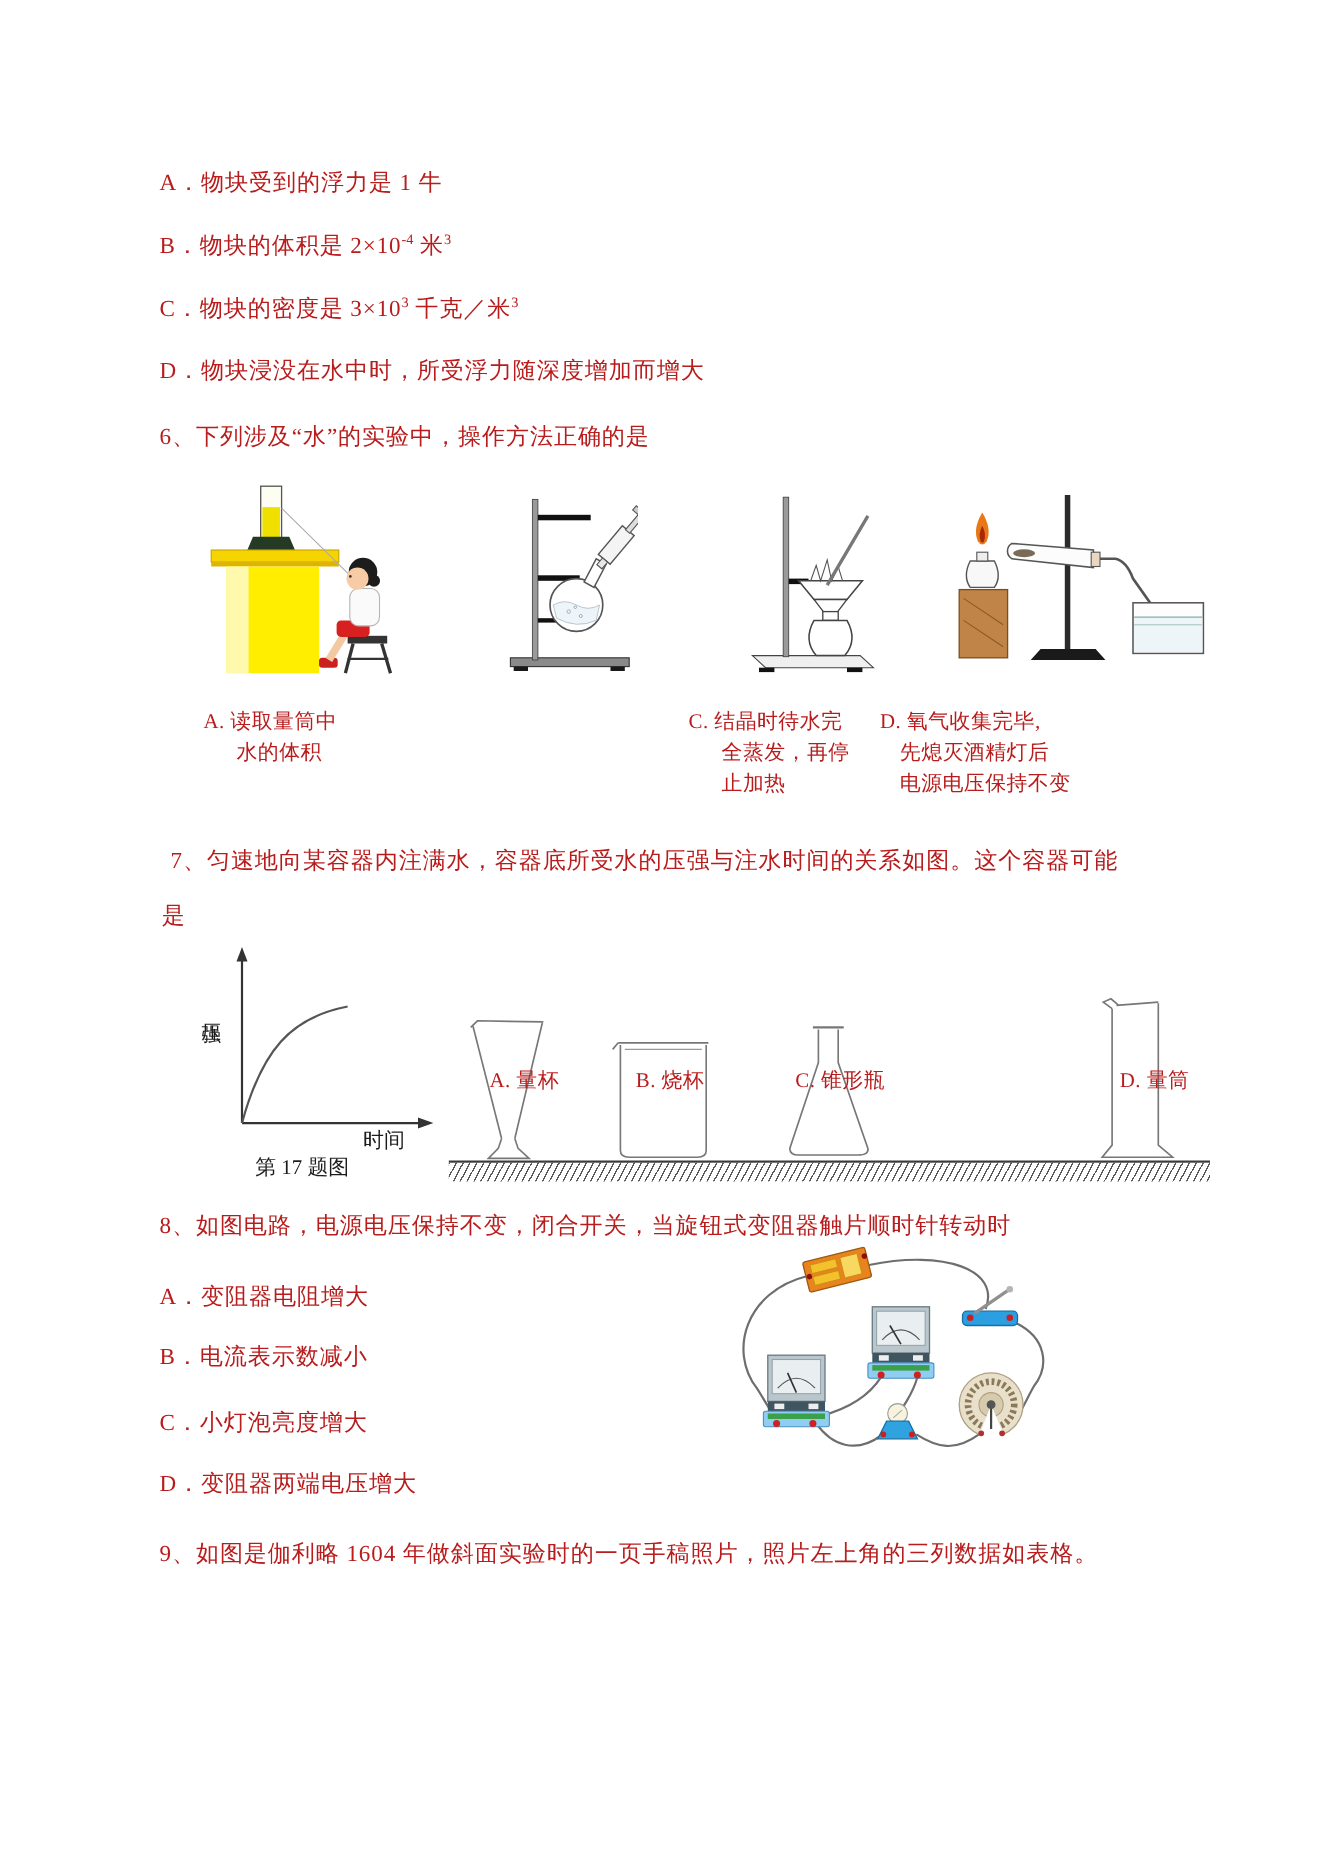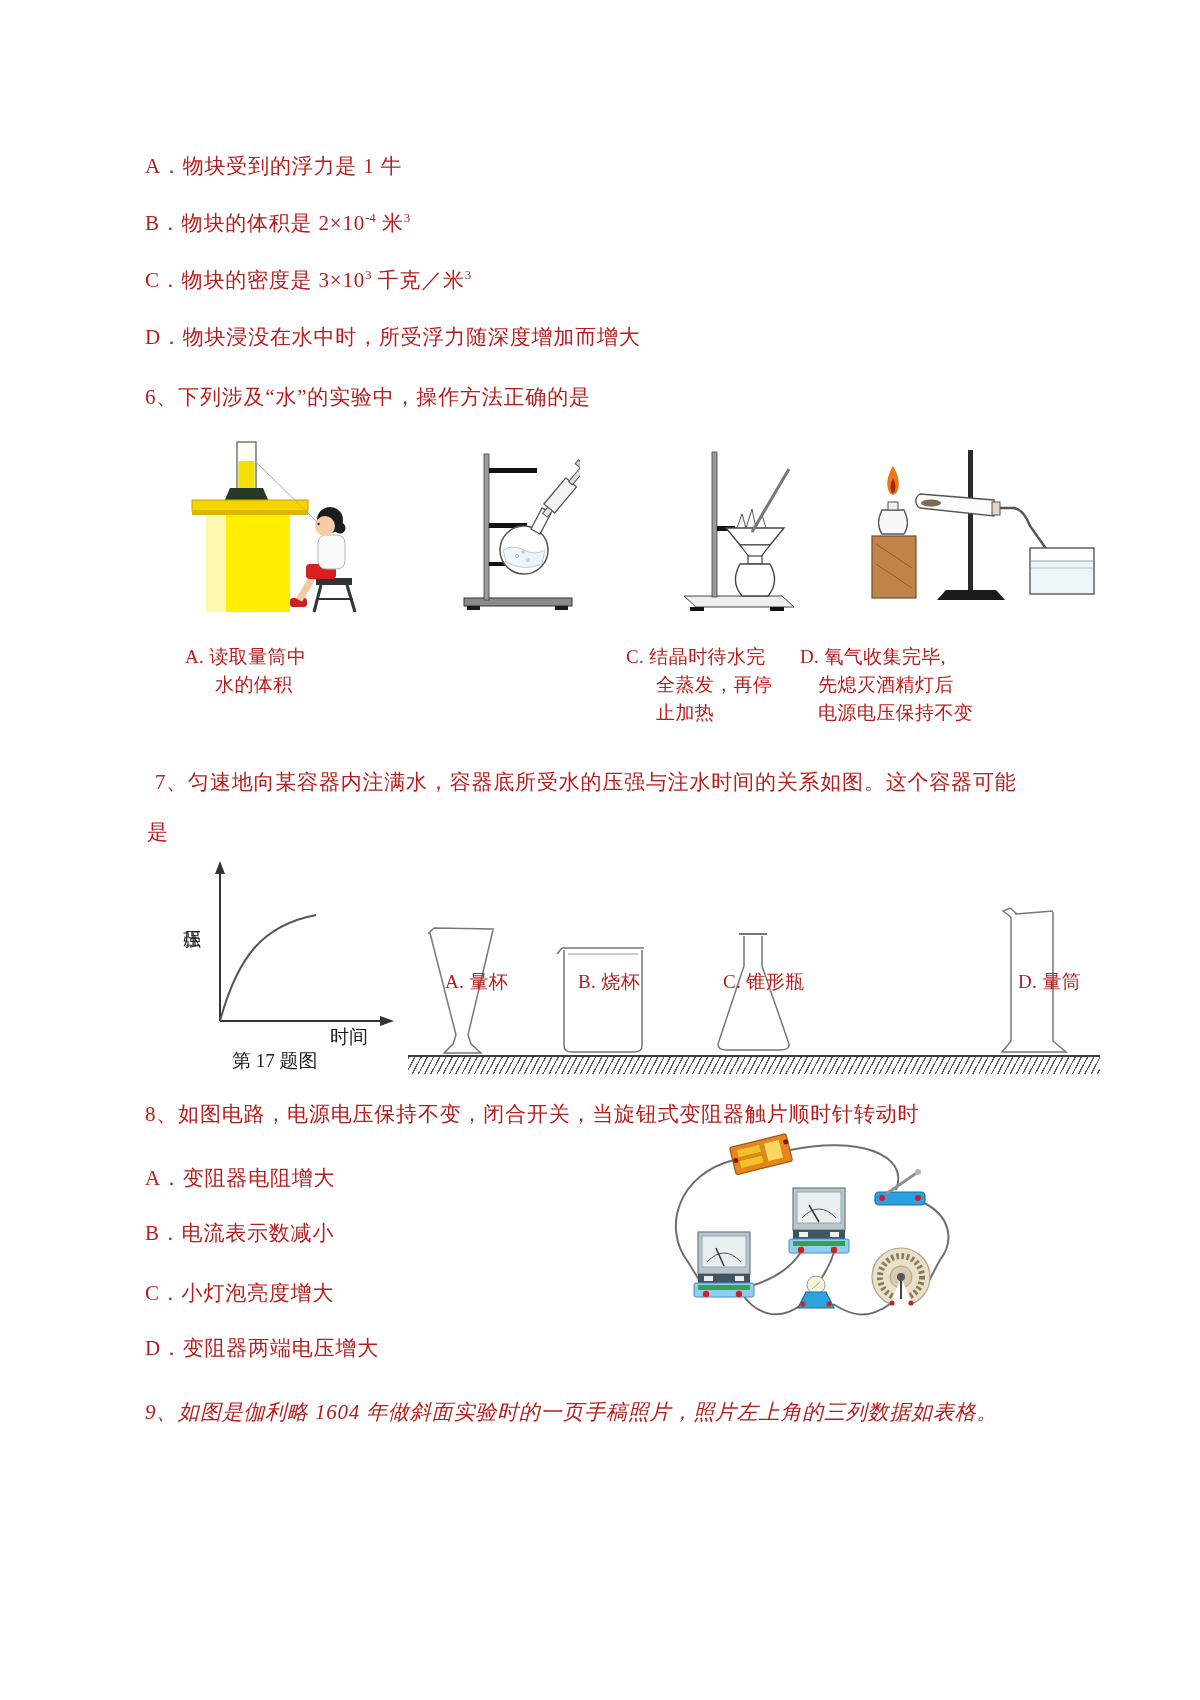--- a/index.html
+++ b/index.html
@@ -263,15 +263,15 @@
         <circle cx="253" cy="145" r="11" fill="#d6cbae" stroke="#b0a080" stroke-width="1"></circle>
         <polygon points="253,145 241,176 266,176" fill="#ffffff"></polygon>
         <line x1="253" y1="145" x2="253" y2="167" stroke="#444" stroke-width="2"></line>
         <circle cx="253" cy="145" r="4" fill="#555"></circle>
         <circle cx="244" cy="171" r="2.6" fill="#b03030"></circle>
         <circle cx="263" cy="171" r="2.6" fill="#b03030"></circle>
       </g>
     </svg>
   </div>
 
-  <div class="tline" style="left:145px;top:1398px;font-style:italic;">9、如图是伽利略 1604 年做斜面实验时的一页手稿照片，照片左上角的三列数据如表格。</div>
+  <div class="tline" style="left:145px;top:1398px;">9、如图是伽利略 1604 年做斜面实验时的一页手稿照片，照片左上角的三列数据如表格。</div>
 
 </div>
 
 </body></html>

